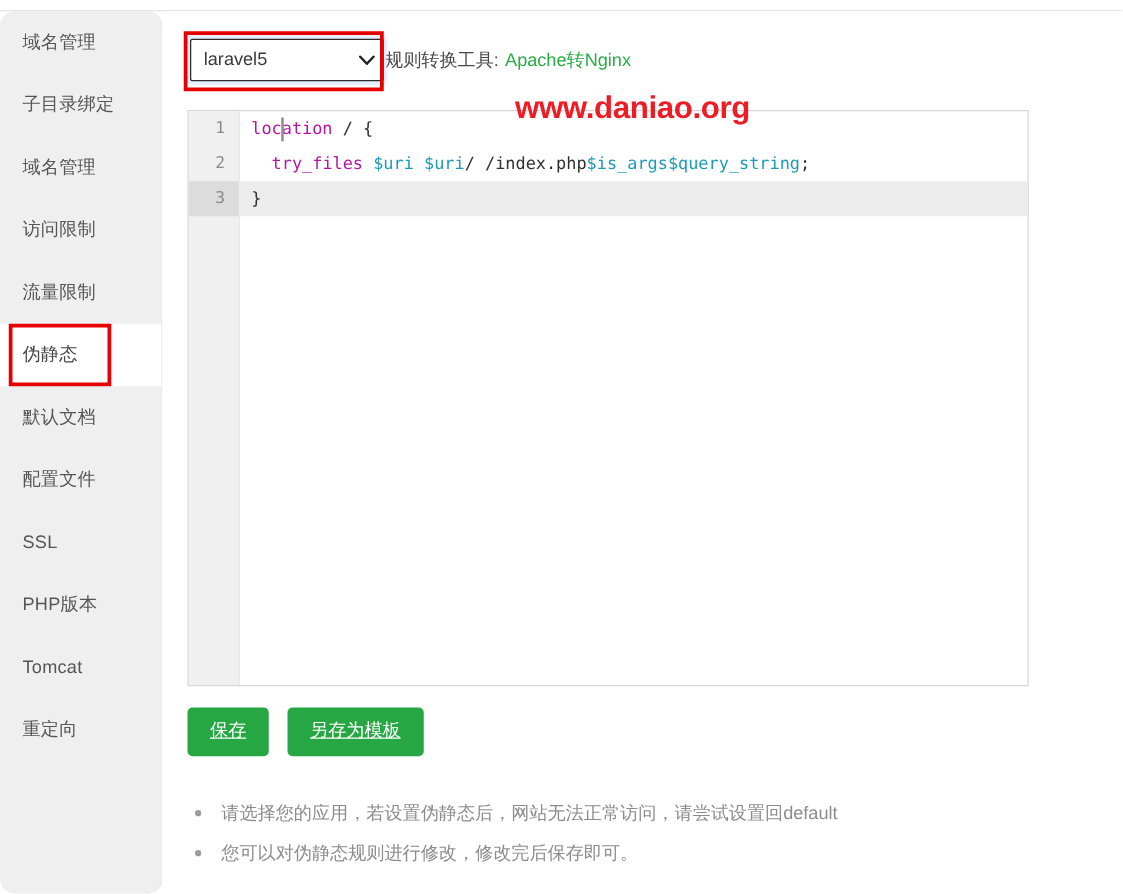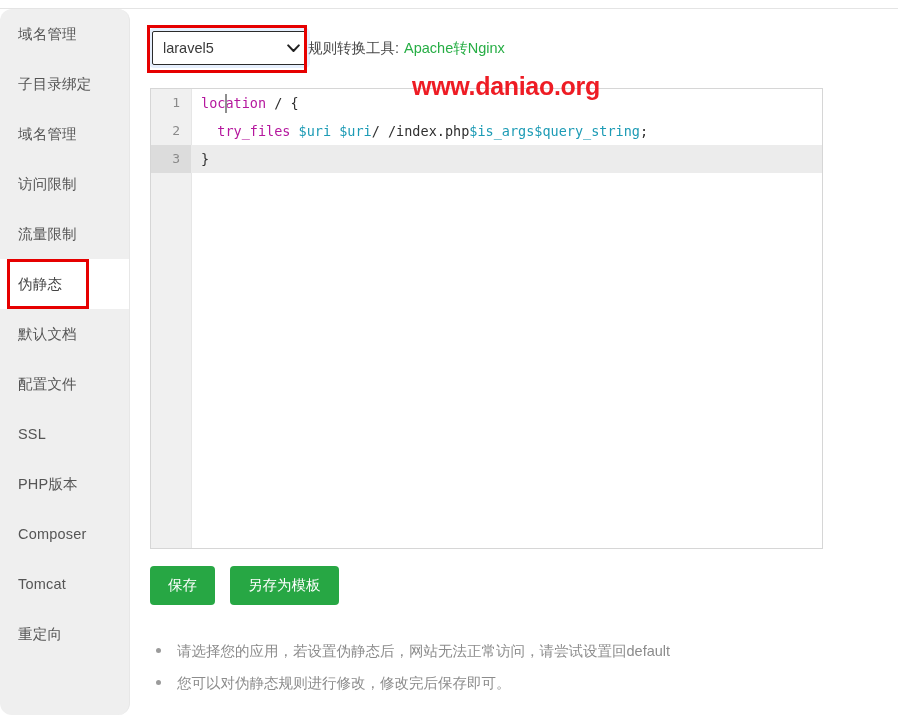--- a/index.html
+++ b/index.html
@@ -209,20 +209,21 @@
     color: #ffffff;
     font-size: 14.5px;
     border: none;
     border-radius: 4px;
     padding: 0 18px;
     height: 39px;
     line-height: 39px;
     cursor: pointer;
     font-family: "Liberation Sans", sans-serif;
     white-space: nowrap;
+    text-decoration: underline;
   }
 
   
   .help {
     position: absolute;
     left: 19px; top: 627px;
     width: 700px;
   }
   .help-item {
     display: flex;
@@ -254,21 +255,20 @@
       <div class="side-item"><span>域名管理</span></div>
       <div class="side-item"><span>子目录绑定</span></div>
       <div class="side-item"><span>域名管理</span></div>
       <div class="side-item"><span>访问限制</span></div>
       <div class="side-item"><span>流量限制</span></div>
       <div class="side-item active"><span>伪静态</span></div>
       <div class="side-item"><span>默认文档</span></div>
       <div class="side-item"><span>配置文件</span></div>
       <div class="side-item"><span>SSL</span></div>
       <div class="side-item"><span>PHP版本</span></div>
-      <div class="side-item"><span>Composer</span></div>
       <div class="side-item"><span>Tomcat</span></div>
       <div class="side-item"><span>重定向</span></div>
     </div>
 
   <div class="content">
 
     <div class="toolbar">
       <div class="app-select">
         <span class="sel-value">laravel5</span>
         <span class="sel-arrow">

